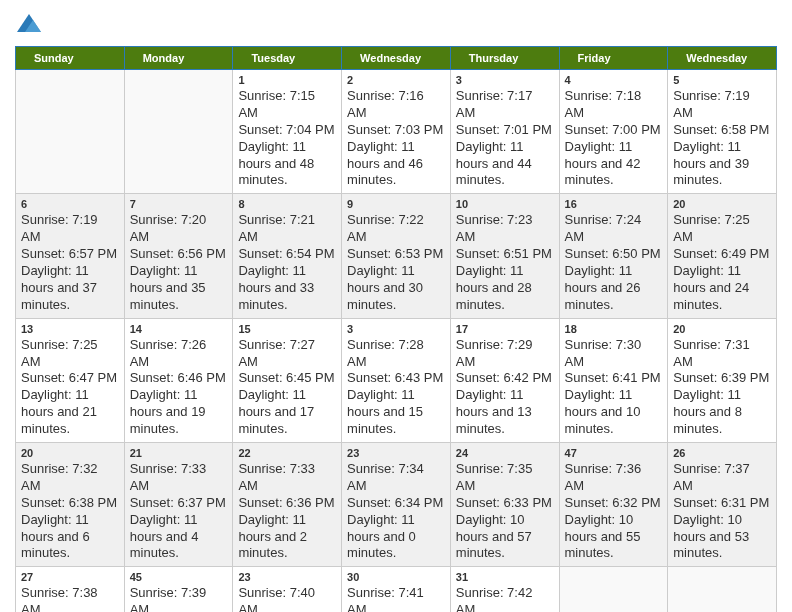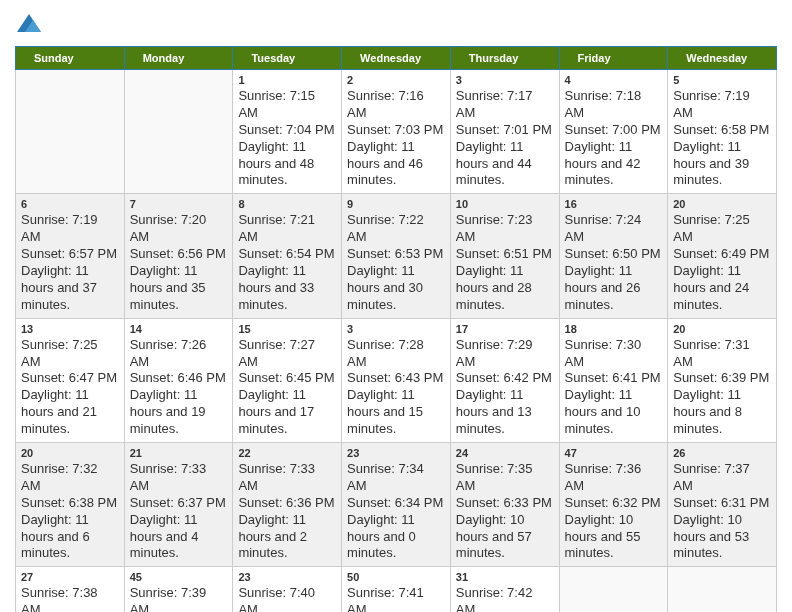--- a/index.html
+++ b/index.html
@@ -255,21 +255,21 @@
           </td>
           <td>
             <span class="day-num">45</span>
             <div class="day-info">Sunrise: 7:39 AM<br>Sunset: 6:29 PM<br>Daylight: 10 hours and 49 minutes.</div>
           </td>
           <td>
             <span class="day-num">23</span>
             <div class="day-info">Sunrise: 7:40 AM<br>Sunset: 6:28 PM<br>Daylight: 10 hours and 47 minutes.</div>
           </td>
           <td>
-            <span class="day-num">50</span>
+            <span class="day-num">30</span>
             <div class="day-info">Sunrise: 7:41 AM<br>Sunset: 6:26 PM<br>Daylight: 10 hours and 45 minutes.</div>
           </td>
           <td>
             <span class="day-num">31</span>
             <div class="day-info">Sunrise: 7:42 AM<br>Sunset: 6:25 PM<br>Daylight: 10 hours and 43 minutes.</div>
           </td>
           <td class="empty"></td>
           <td class="empty"></td>
         </tr>
       </tbody>

